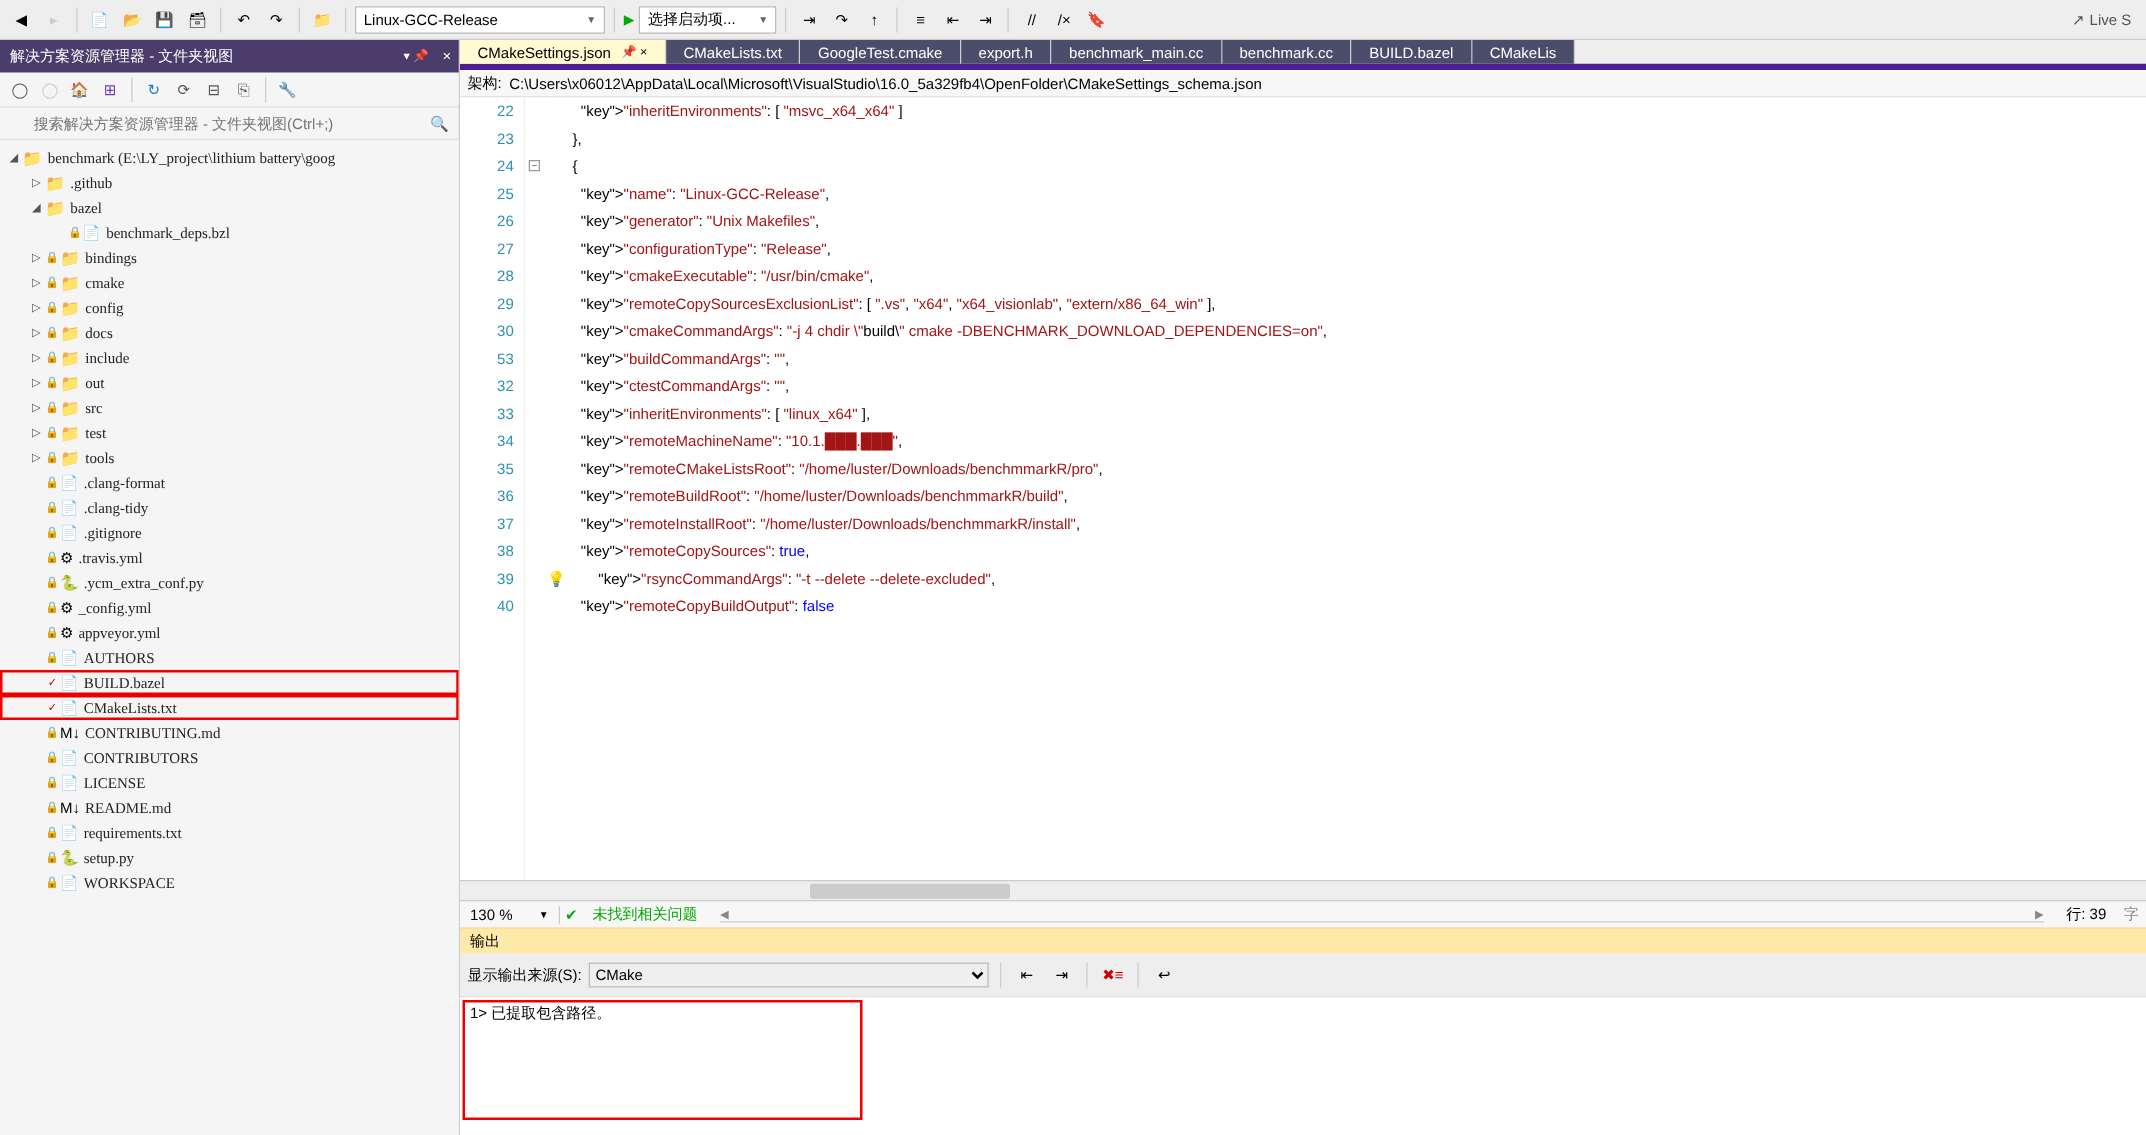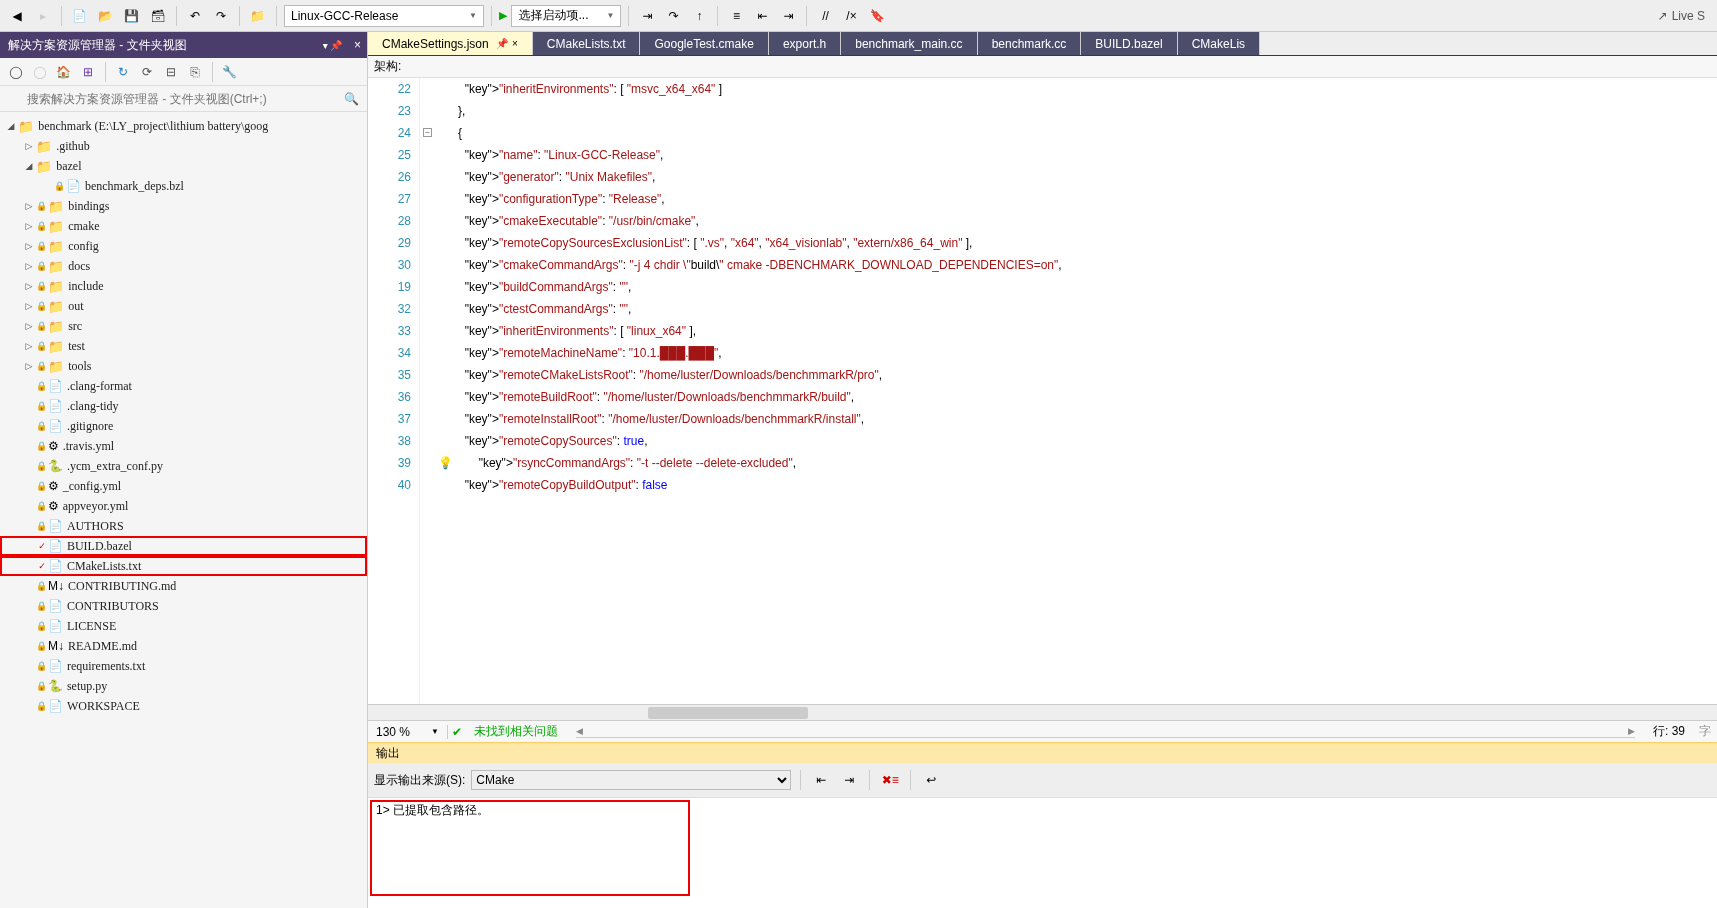--- a/index.html
+++ b/index.html
@@ -23,21 +23,21 @@
 .search-box .mag { position:absolute; right:8px; color:#888; }
 .tree { flex:1; overflow-y:auto; padding:4px 0; background:#f5f5f5; }
 .tree-row { display:flex; align-items:center; height:20px; padding-left:4px; cursor:pointer; white-space:nowrap; }
 .tree-row.highlighted { outline:2px solid #e00; outline-offset:-2px; }
 .expander { width:14px; font-size:9px; color:#555; display:inline-flex; justify-content:center; }
 .lock { width:12px; font-size:9px; color:#d9a23d; display:inline-flex; justify-content:center; }
 .folder-ico { color:#e6b455; margin-right:4px; font-size:13px; }
 .file-ico { margin-right:4px; font-size:12px; }
 .tree-label { font-size:12px; color:#222;font-family:Liberation Serif, serif; }
 .content { flex:1; display:flex; flex-direction:column; min-width:0; }
-.tabs { height:24px; background:#eee; display:flex; border-bottom:1px solid #4c1d95; }
+.tabs { height:24px; background:#eee; display:flex; border-bottom:5px solid #4c1d95; }
 .tab { padding:0 14px; display:flex; align-items:center; border-right:1px solid #ccc; cursor:pointer; font-size:12px; color:#333; background:#4b4d6b; color:#fff; }
 .tab.active { background:#fffad1; color:#000; }
 .tab .xclose { margin-left:8px; font-size:10px; }
 .schema-bar { height:22px; display:flex; align-items:center; padding:0 6px; font-size:12px; border-bottom:1px solid #ddd; background:#f7f7f7; }
 .schema-bar .label { margin-right:6px; }
 .editor { flex:1; display:flex; background:#fff; overflow:hidden; font-family:Consolas,monospace; font-size:15px; }
 .gutter { width:52px; background:#fff; text-align:right; padding-right:8px; color:#2b91af; border-right:1px solid #eee; }
 .gutter div { height:22px; line-height:22px; }
 .fold-gutter { width:18px; background:#fff; position:relative; }
 .fold-gutter .fbox { position:absolute; left:3px; width:9px; height:9px; border:1px solid #999; font-size:8px; line-height:7px; text-align:center; color:#555; cursor:pointer; background:#fff; }
@@ -332,33 +332,34 @@
         </div>
         <div class="tab">
           <span>BUILD.bazel</span>
         </div>
         <div class="tab">
           <span>CMakeLis</span>
         </div>
       </div>
     <div class="schema-bar">
       <span class="label">架构:</span>
+      <span>C:\Users\x06012\AppData\Local\Microsoft\VisualStudio\16.0_5a329fb4\OpenFolder\CMakeSettings_schema.json</span>
     </div>
     <div class="editor">
       <div class="gutter" id="gutter">
           <div>22</div>
           <div>23</div>
           <div>24</div>
           <div>25</div>
           <div>26</div>
           <div>27</div>
           <div>28</div>
           <div>29</div>
           <div>30</div>
-          <div>19</div>
+          <div>53</div>
           <div>32</div>
           <div>33</div>
           <div>34</div>
           <div>35</div>
           <div>36</div>
           <div>37</div>
           <div>38</div>
           <div>39</div>
           <div>40</div>
         </div>

